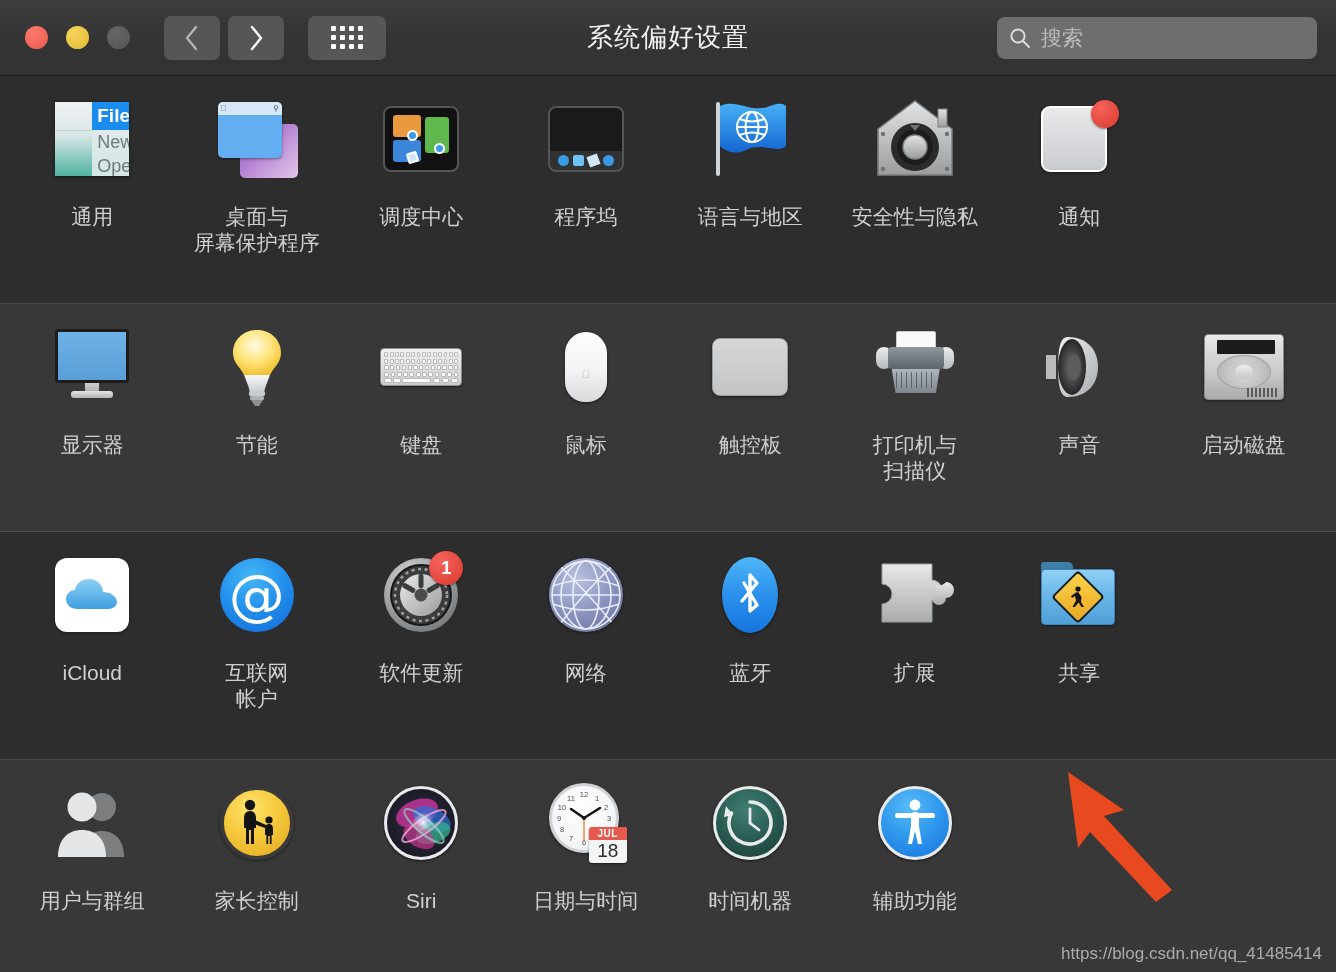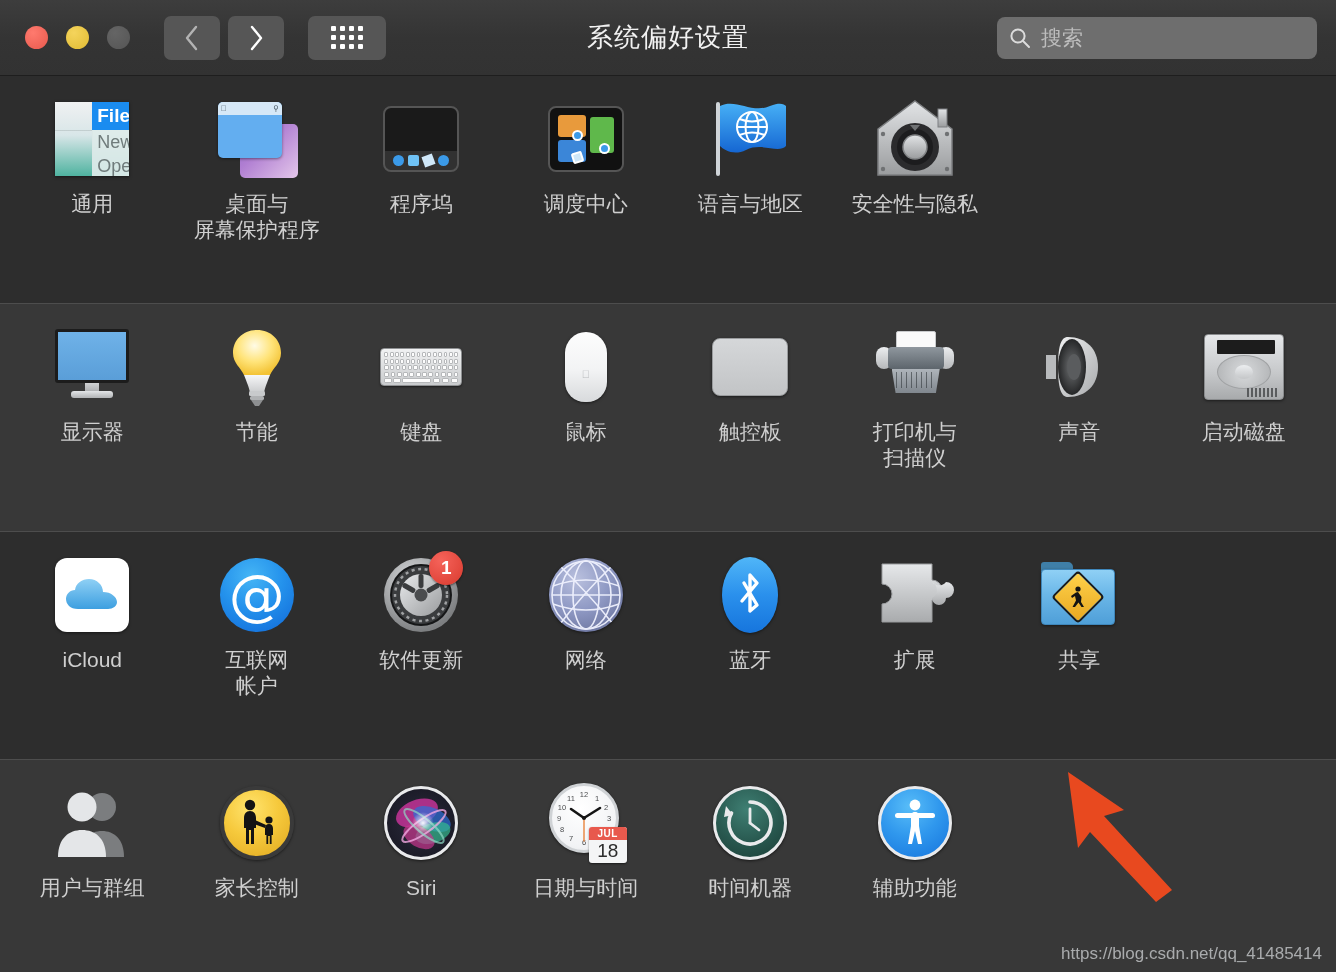--- a/index.html
+++ b/index.html
@@ -91,21 +91,21 @@
   .cell {
     display: flex; flex-direction: column; align-items: center;
     padding-top: 22px;
   }
   .icon {
     width: 82px; height: 82px;
     position: relative;
     display: flex; align-items: center; justify-content: center;
   }
   .label {
-    margin-top: 11px;
+    margin-top: 24px;
     font-size: 21px; color: #cfcfcf;
     text-align: center; line-height: 1.22;
     white-space: pre-line;
   }
 
   
   .badge {
     position: absolute; border-radius: 50%;
     background: radial-gradient(circle at 35% 28%, #f5635a, #d93a2e);
     color: #fff; font-size: 19px; font-weight: bold;
@@ -495,44 +495,44 @@
                 </div>
             </div>
           </div>
         </div>
         <div class="label">桌面与
 屏幕保护程序</div>
       </div>
 
       <div class="cell">
         <div class="icon">
+          <div class="ic-mc">
+            <div class="w orange"></div>
+              <div class="w green"></div>
+              <div class="w blue"></div>
+            <div class="dot d1"></div>
+              <div class="dot d2"></div>
+              <div class="dot d3"></div>
+          </div>
+        </div>
+        <div class="label">调度中心</div>
+      </div>
+
+      <div class="cell">
+        <div class="icon">
           <div class="ic-dock">
             <div class="shelf">
                 <i class="c"></i>
                 <i class="s"></i>
                 <i class="t"></i>
                 <i class="c"></i>
               </div>
           </div>
         </div>
         <div class="label">程序坞</div>
-      </div>
-
-      <div class="cell">
-        <div class="icon">
-          <div class="ic-mc">
-            <div class="w orange"></div>
-              <div class="w green"></div>
-              <div class="w blue"></div>
-            <div class="dot d1"></div>
-              <div class="dot d2"></div>
-              <div class="dot d3"></div>
-          </div>
-        </div>
-        <div class="label">调度中心</div>
       </div>
 
       <div class="cell">
         <div class="icon">
           <div class="ic-lang">
             <div class="pole"></div>
             <svg width="84" height="82" viewBox="0 0 84 82">
               <defs>
                   <linearGradient id="flagG" x1="0" y1="0" x2="0" y2="1">
                 <stop offset="0" stop-color="#46aff5"></stop>
@@ -573,20 +573,29 @@
               <circle cx="9" cy="70" r="2.2" fill="#6f7173"></circle>
                 <circle cx="73" cy="70" r="2.2" fill="#6f7173"></circle>
               <path d="M36 26 L46 26 L41 32 Z" fill="#6f7173"></path>
             </svg>
           </div>
         </div>
         <div class="label">安全性与隐私</div>
       </div>
 
 
+      <div class="cell">
+        <div class="icon">
+          <div class="ic-notif">
+            <div class="card"></div>
+            <div class="badge"></div>
+          </div>
+        </div>
+        <div class="label">通知</div>
+      </div>
     </div>
 
     <div class="row r2">
 
       <div class="cell">
         <div class="icon">
           <div class="ic-display">
             <div class="screen">
                 <div class="inner"></div>
               </div>

